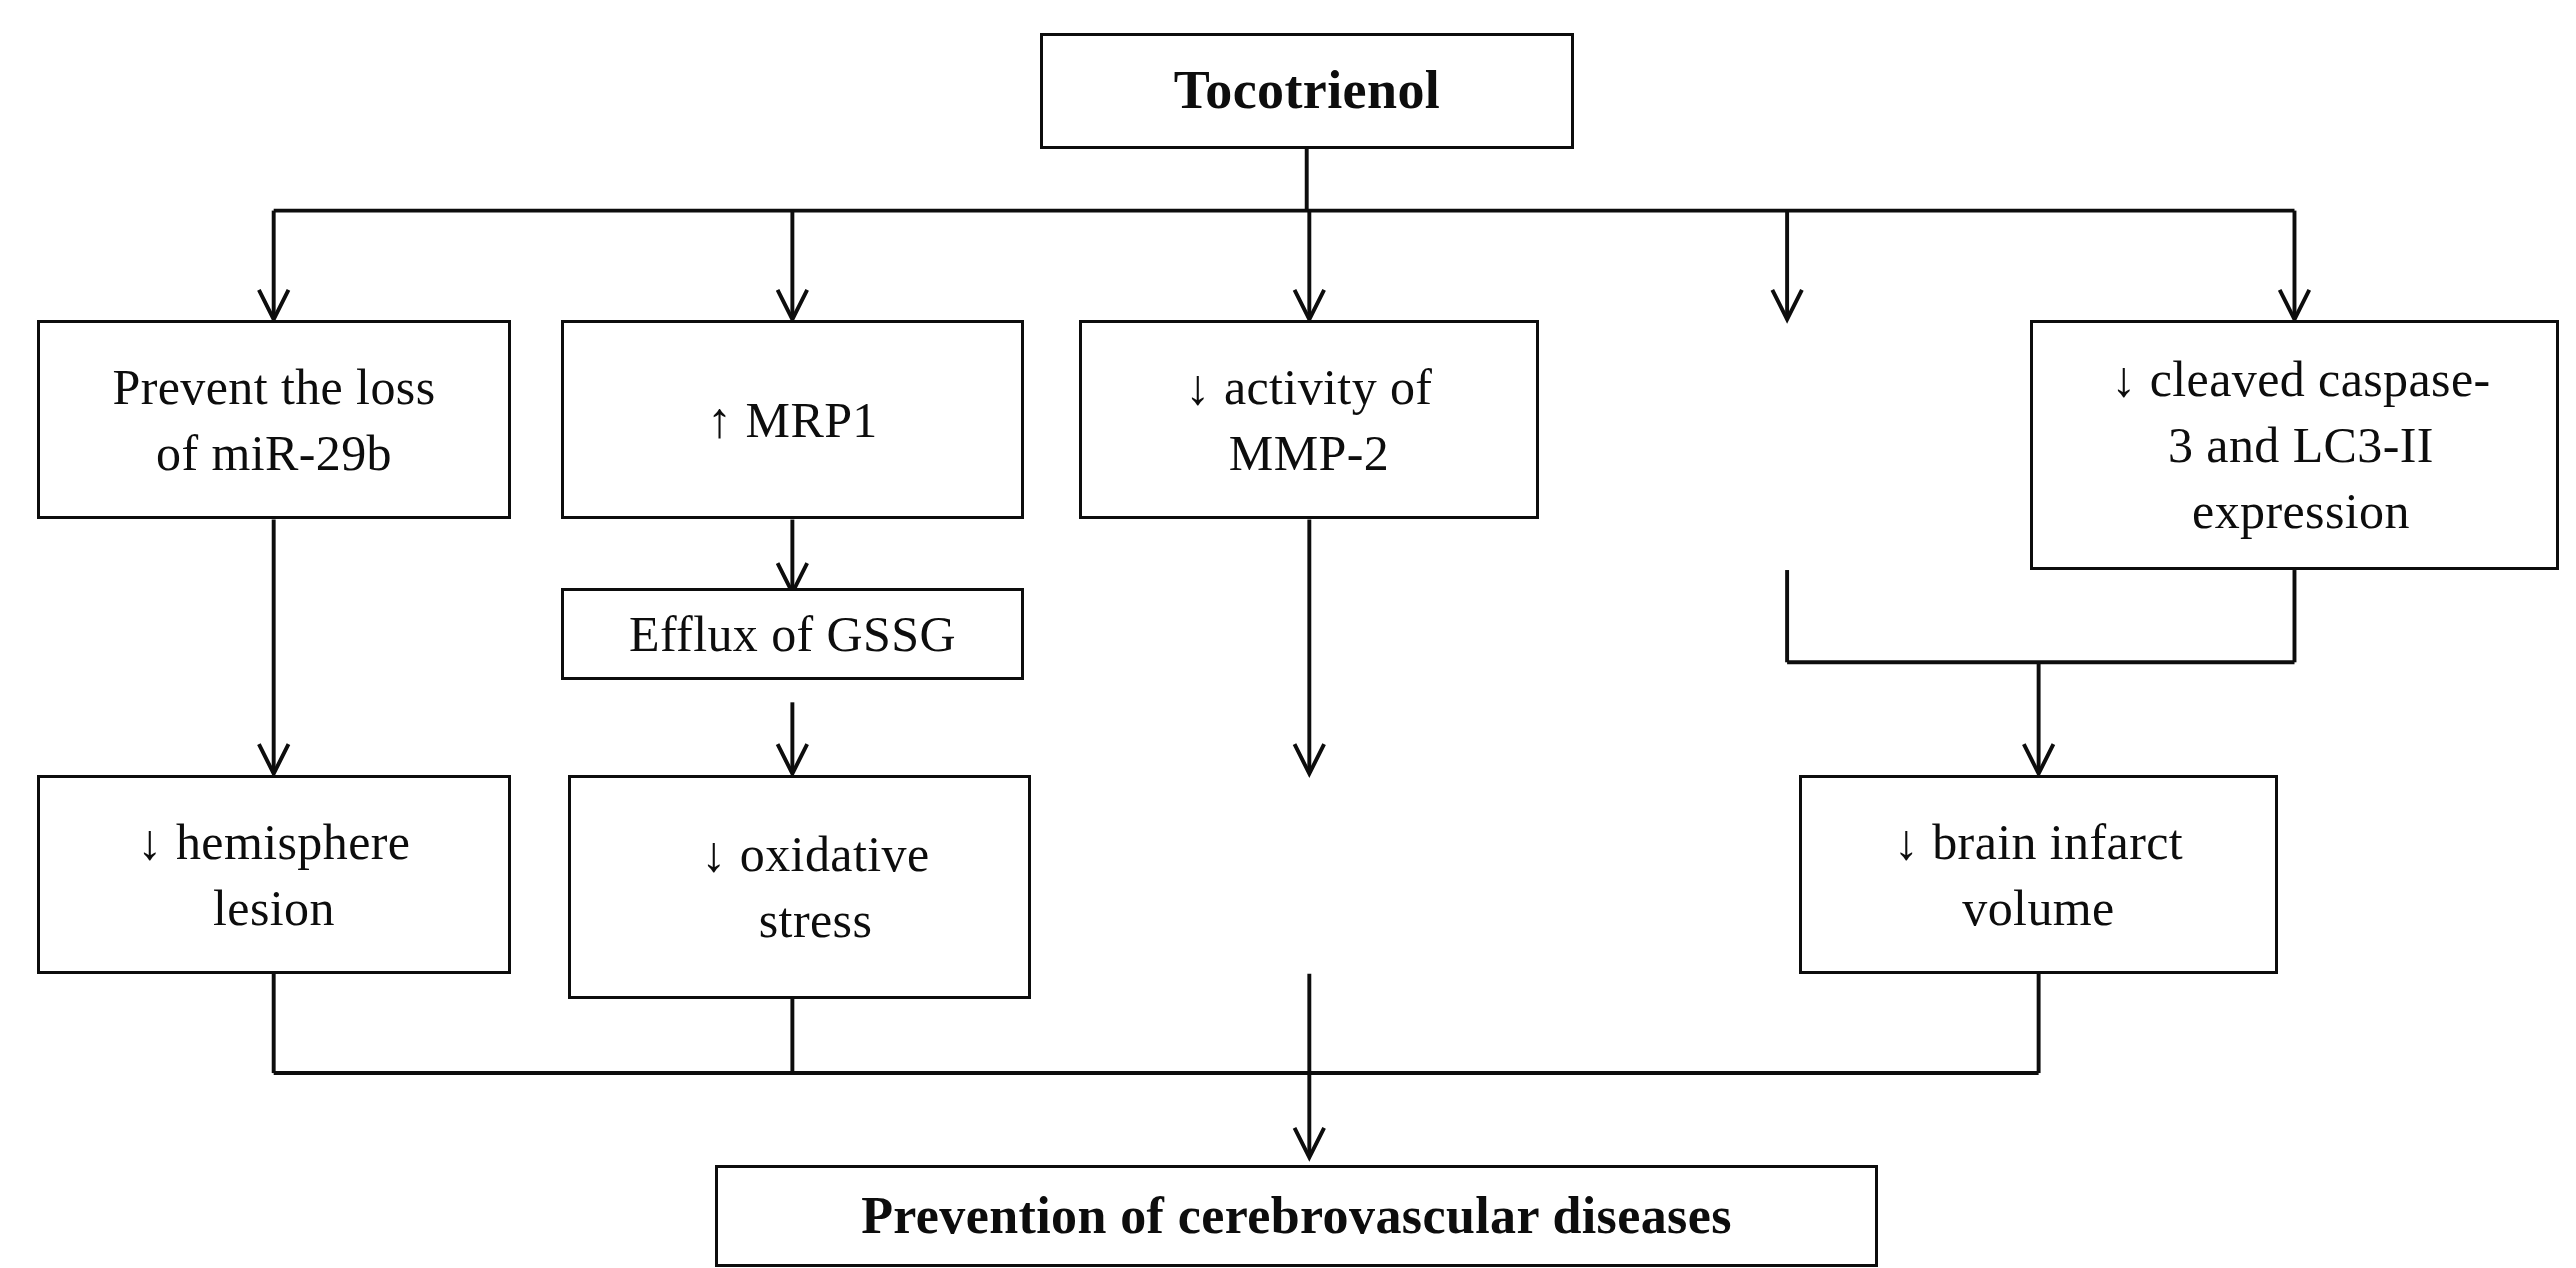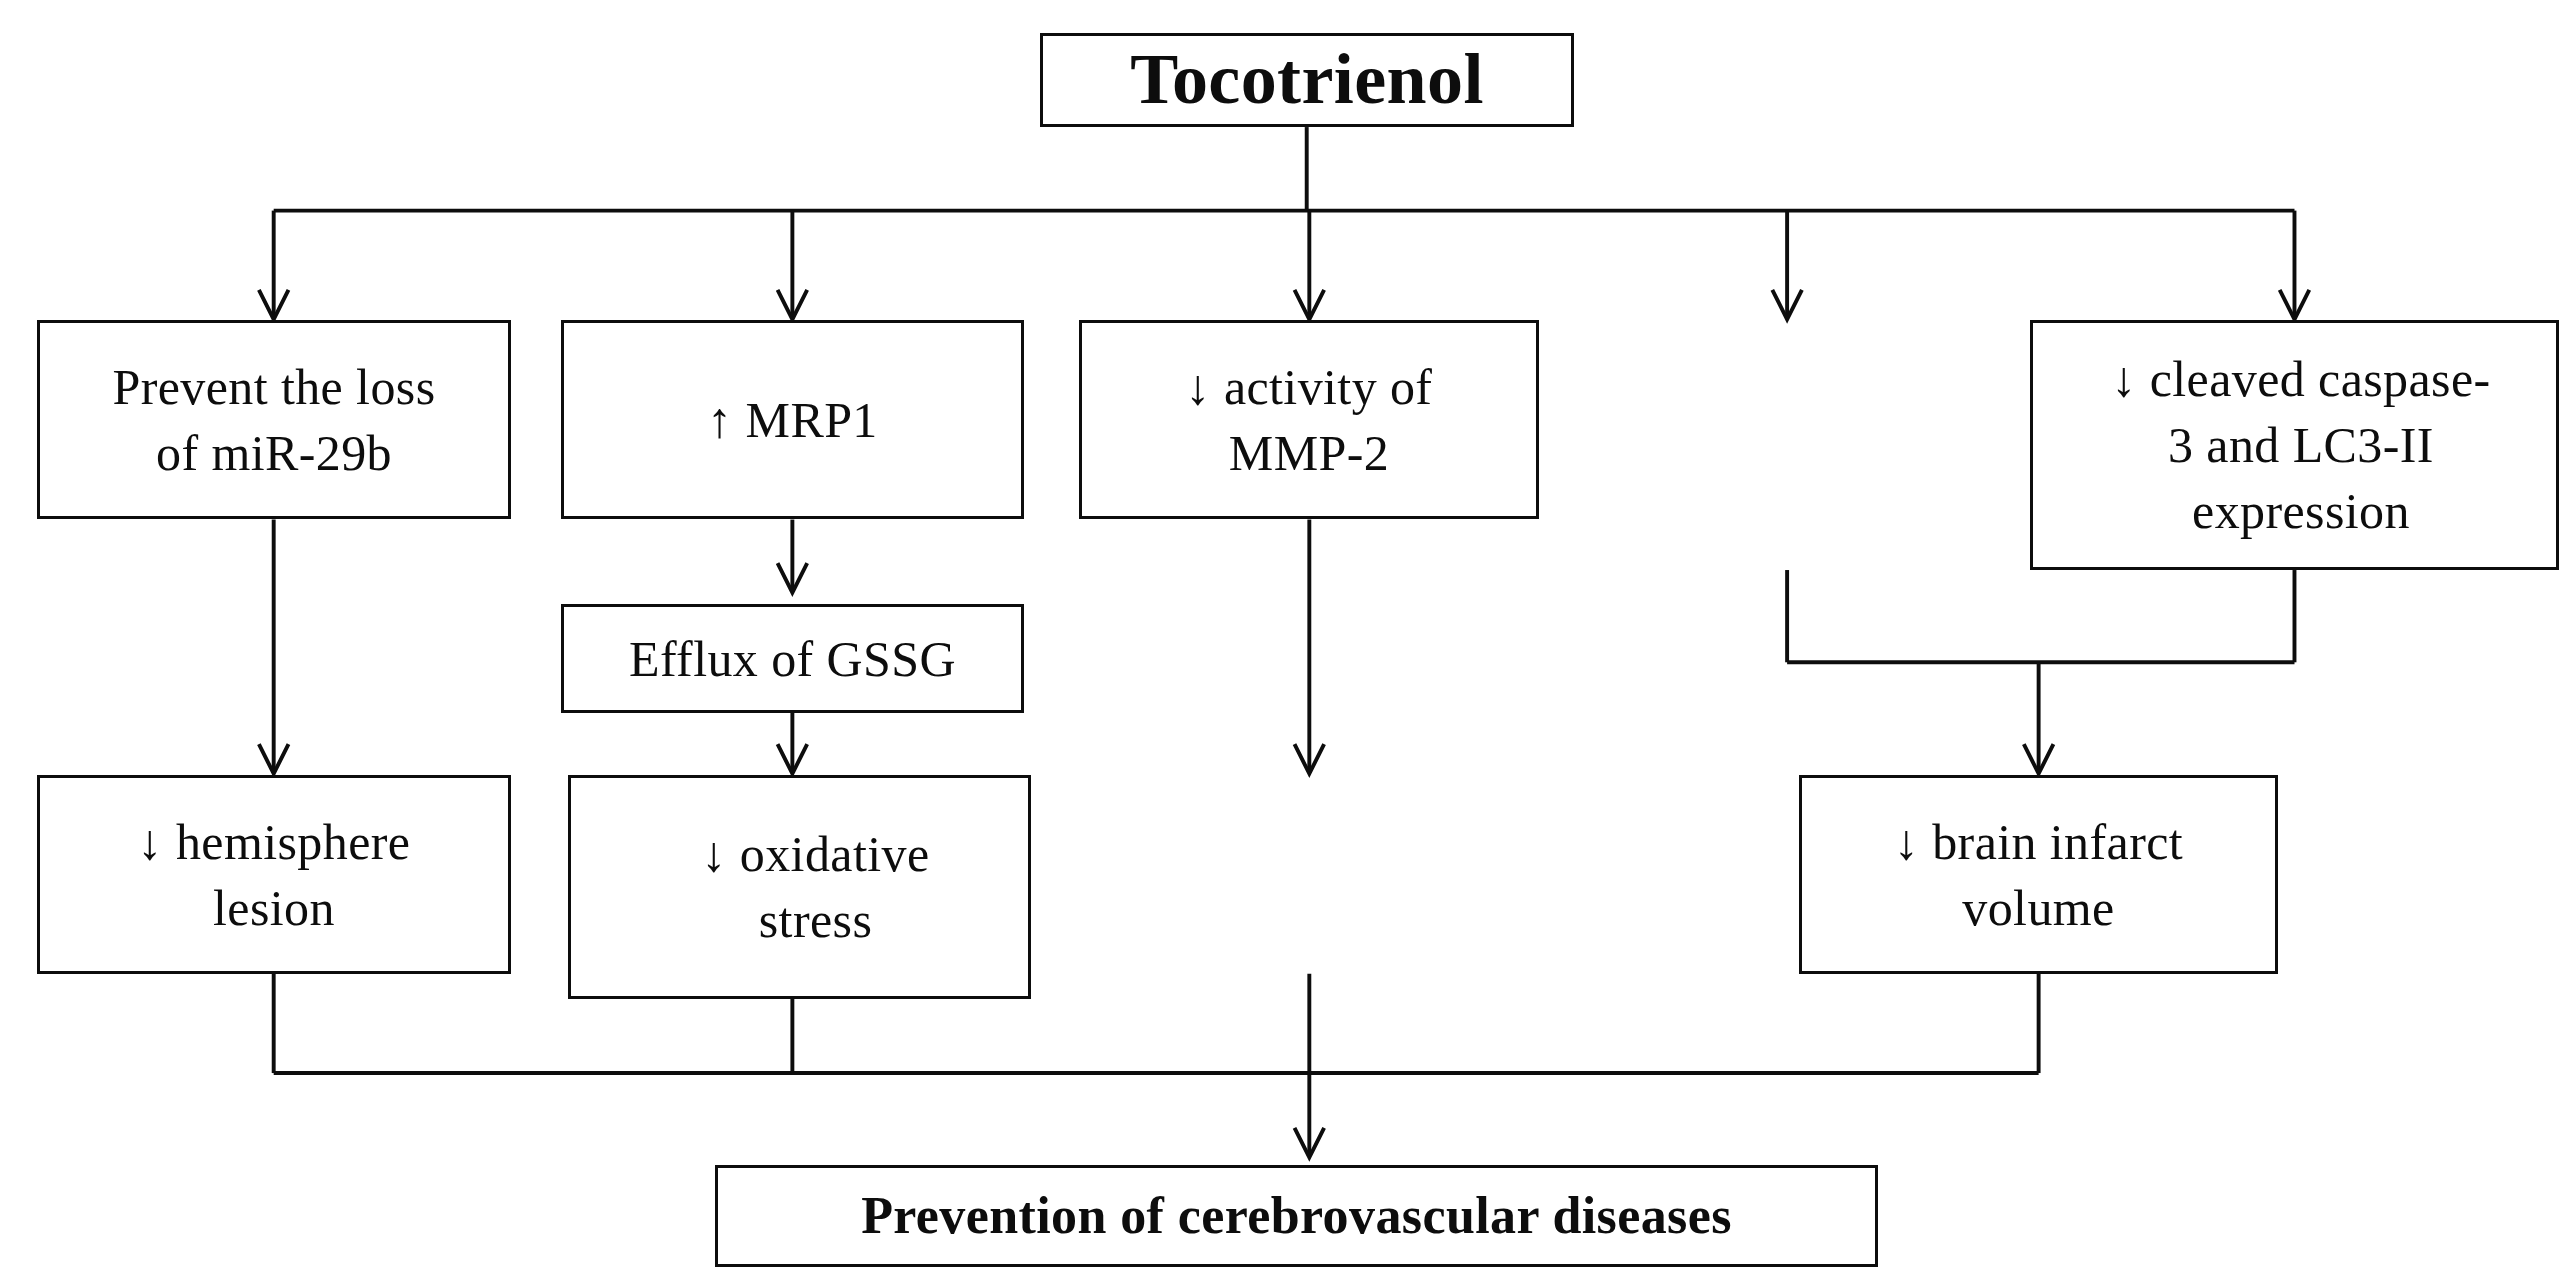--- a/index.html
+++ b/index.html
@@ -37,27 +37,27 @@
     justify-content: center;
     text-align: center;
     white-space: pre-line;
     font-size: 50px;
     line-height: 1.32;
     letter-spacing: 0.4px;
   }
   .node.emphasis {
     font-weight: bold;
   }
-  #node-tocotrienol   { left: 1040px; top: 33px;   width: 534px;  height: 94px; font-size: 72px; }
+  #node-tocotrienol   { left: 1040px; top: 33px;   width: 534px;  height: 116px; font-size: 54px; }
   #node-mir29b        { left: 37px;   top: 320px;  width: 474px;  height: 199px; }
   #node-mrp1          { left: 561px;  top: 320px;  width: 463px;  height: 199px; }
   #node-mmp2          { left: 1079px; top: 320px;  width: 460px;  height: 199px; }
   #node-inflammation  { left: 1572px; top: 320px;  width: 430px;  height: 250px; }
   #node-caspase       { left: 2030px; top: 320px;  width: 529px;  height: 250px; padding-left: 13px; }
-  #node-efflux        { left: 561px;  top: 604px;  width: 463px;  height: 109px; }
+  #node-efflux        { left: 561px;  top: 588px;  width: 463px;  height: 92px; }
   #node-hemisphere    { left: 37px;   top: 775px;  width: 474px;  height: 199px; }
   #node-oxidative     { left: 568px;  top: 775px;  width: 463px;  height: 224px; padding-left: 32px; }
   #node-arteriogenesis{ left: 1079px; top: 775px;  width: 460px;  height: 199px; }
   #node-infarct       { left: 1799px; top: 775px;  width: 479px;  height: 199px; }
   #node-prevention    { left: 715px;  top: 1159px; width: 1163px; height: 102px; font-size: 52px; margin-top: 6px; }
 </style>
 </head>
 <body>
 
 <div id="canvas">

